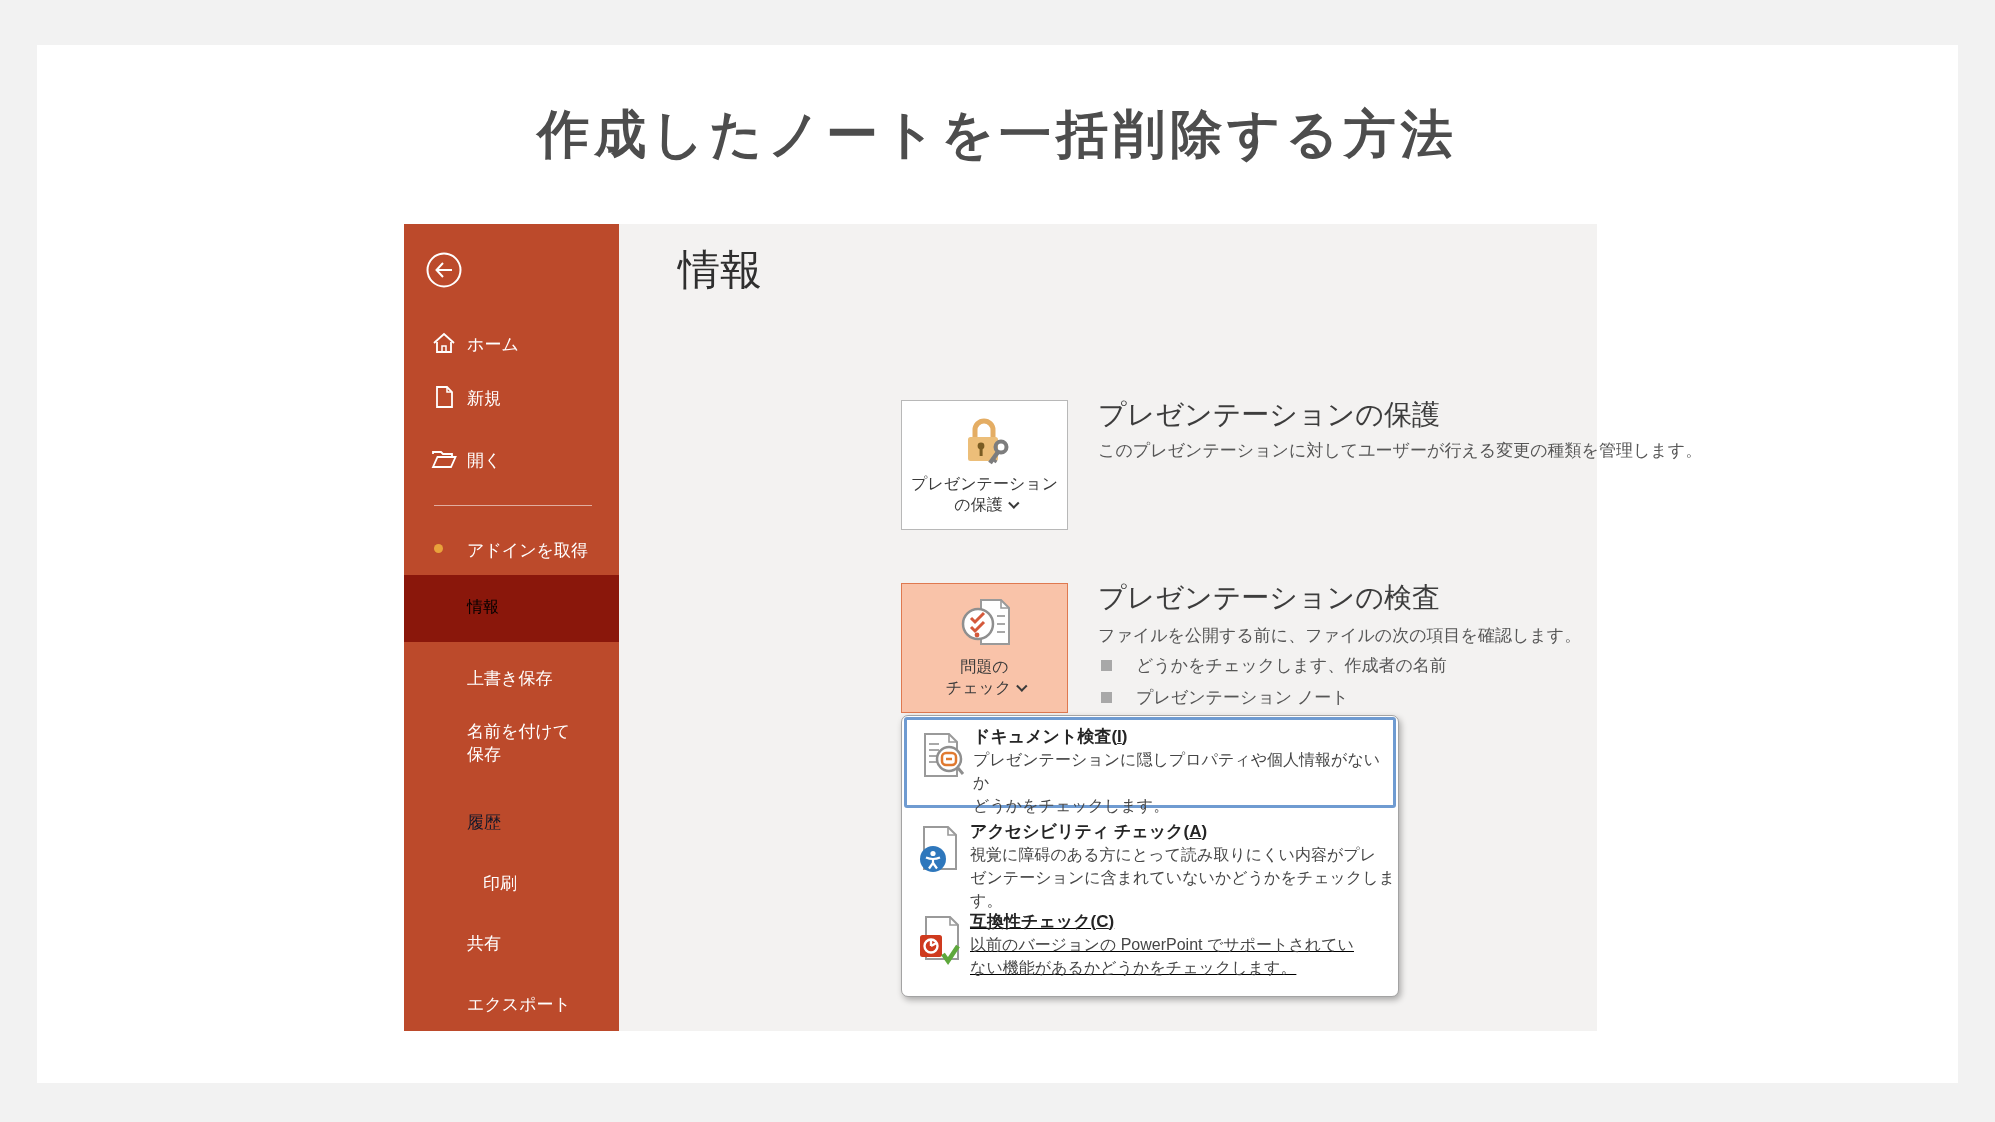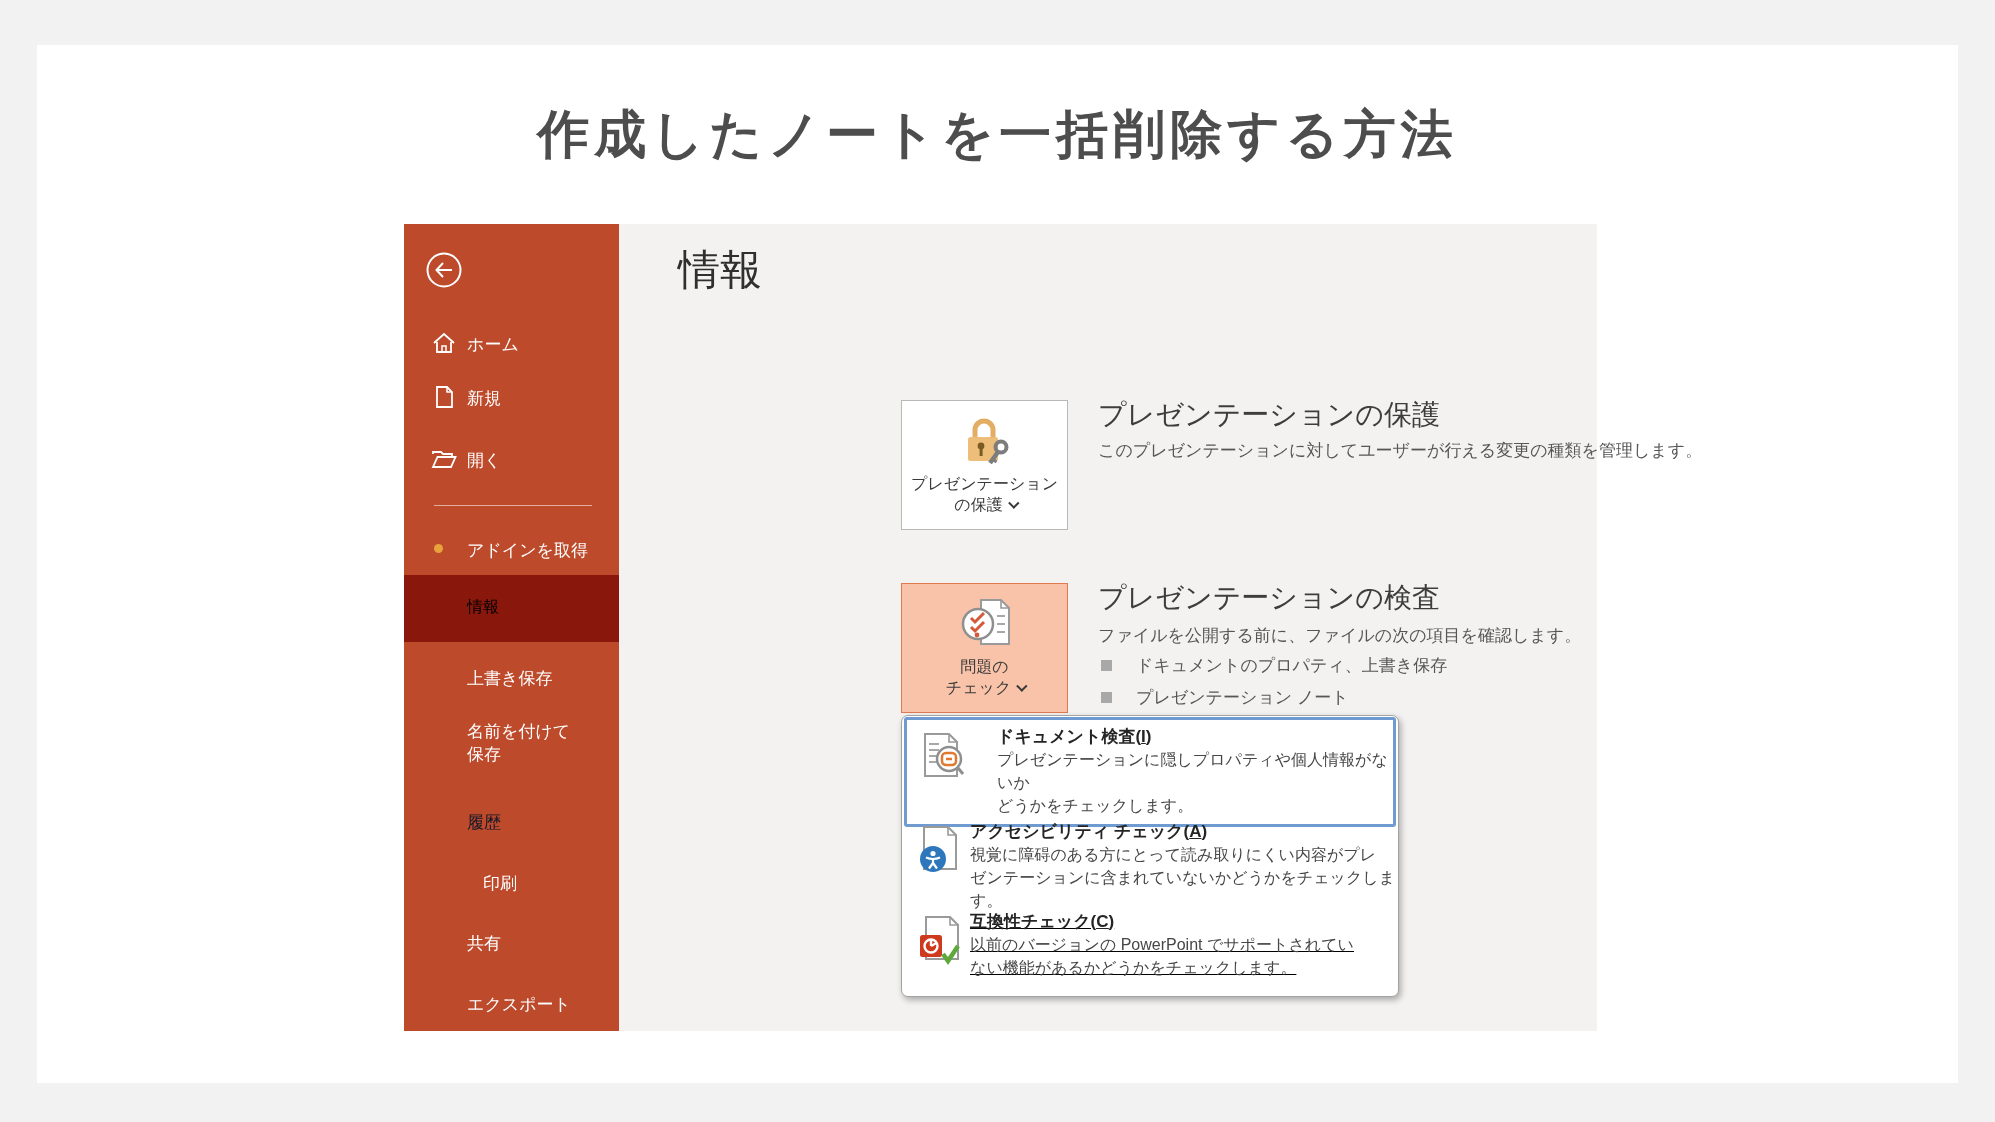--- a/index.html
+++ b/index.html
@@ -175,29 +175,29 @@
               <polyline points="16,33 20,37 29,28" fill="none" stroke="#d4593b" stroke-width="3"></polyline>
               <circle cx="22" cy="41" r="2.4" fill="#d4593b"></circle>
             </svg>
           </div>
           <div>問題の</div>
           <div><span>チェック</span><span class="chev"></span></div>
         </div>
         <div class="sec-heading" style="left:479px; top:355px;">プレゼンテーションの検査</div>
         <div class="sec-desc" style="left:479px; top:400px;">ファイルを公開する前に、ファイルの次の項目を確認します。</div>
         <div class="bullet-row" style="left:482px; top:430px;">
-          <span class="bullet-sq"></span><span>ドキュメントのプロパティ、上書き保存</span>
+          <span class="bullet-sq"></span><span>どうかをチェックします、作成者の名前</span>
         </div>
         <div class="bullet-row" style="left:482px; top:462px;">
           <span class="bullet-sq"></span><span>プレゼンテーション ノート</span>
         </div>
 
         <div class="dropdown">
 
-          <div class="dd-item selected" style="top:1px; height:110px;padding-left:24px;">
+          <div class="dd-item selected" style="top:1px; height:91px;">
             <div class="dd-icon">
               <svg width="50" height="56" viewBox="0 0 50 56">
                 <path d="M6 4 h24 l8 8 v34 h-32 z" fill="#ffffff" stroke="#9a9a9a" stroke-width="2"></path>
                 <polyline points="30,4 30,12 38,12" fill="none" stroke="#9a9a9a" stroke-width="1.6"></polyline>
                 <line x1="10" y1="14" x2="20" y2="14" stroke="#a8a8a8" stroke-width="2"></line>
                 <line x1="10" y1="20" x2="20" y2="20" stroke="#a8a8a8" stroke-width="2"></line>
                 <line x1="10" y1="26" x2="20" y2="26" stroke="#a8a8a8" stroke-width="2"></line>
                 <line x1="10" y1="32" x2="20" y2="32" stroke="#a8a8a8" stroke-width="2"></line>
                 <circle cx="30" cy="29" r="12" fill="#ffffff" stroke="#8f8f8f" stroke-width="2.5"></circle>
                 <rect x="23" y="23" width="14" height="12" rx="4" fill="none" stroke="#e0792f" stroke-width="2.5"></rect>

